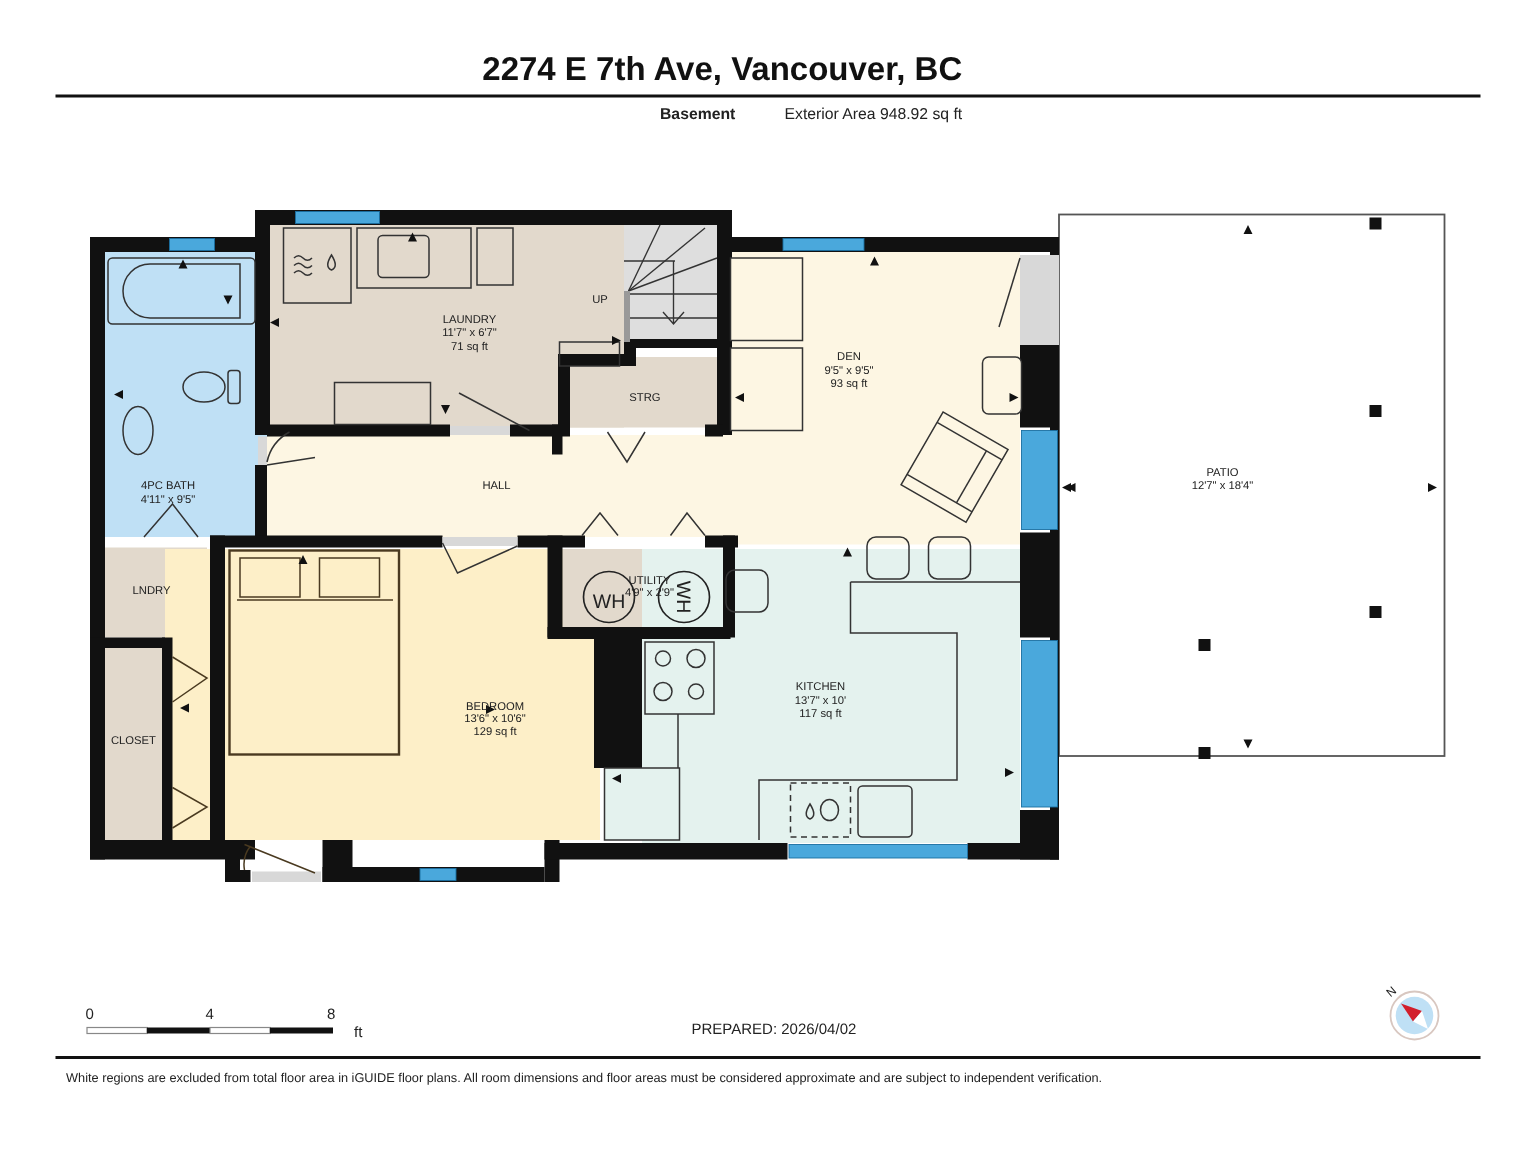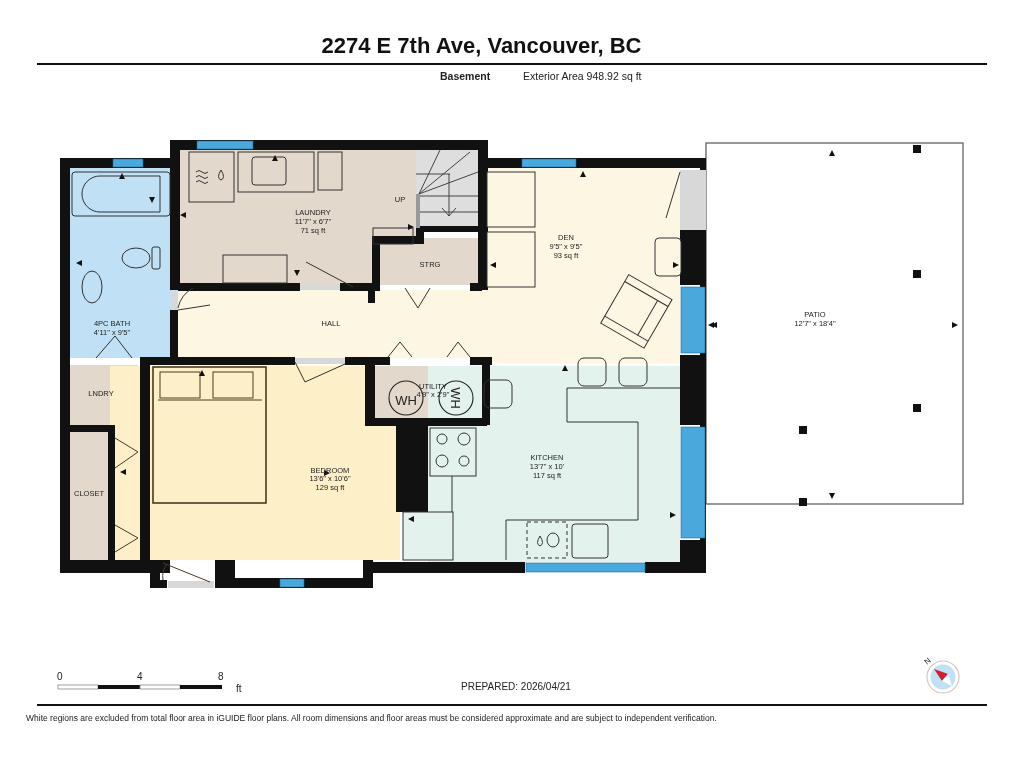--- a/index.html
+++ b/index.html
@@ -7,21 +7,21 @@
   .title { position:absolute; left:0; top:33px; width:963px; text-align:center; font-size:22px; font-weight:bold; color:#111; }
   .rule-top { position:absolute; left:37px; top:63px; width:950px; height:2px; background:#111; }
   .subtitle { position:absolute; left:0; top:70px; width:1024px; font-size:10.5px; color:#222; }
   .subtitle .floor { position:absolute; left:440px; font-weight:bold;text-align:right; }
   .subtitle .area { position:absolute; left:523px; }
   svg.plan { position:absolute; left:0; top:0; }
   .room-label { font-family:"Liberation Sans", sans-serif; font-size:7.5px; fill:#222; text-anchor:middle; }
   .scale-lbl { position:absolute; top:671px; font-size:10px; color:#222; }
   .prepared { position:absolute; left:461px; top:681px; font-size:10px; color:#222; }
   .rule-bottom { position:absolute; left:37px; top:704px; width:950px; height:2px; background:#111; }
-  .disclaimer { position:absolute; left:26px; top:713px; font-size:8.5px; color:#222; }
+  .disclaimer { position:absolute; left:44px; top:713px; font-size:8.5px; color:#222; }
   .compass { position:absolute; left:918px; top:655px; }
 </style>
 </head>
 <body>
 
 <div class="title">2274 E 7th Ave, Vancouver, BC</div>
 <div class="rule-top"></div>
 <div class="subtitle">
   <span class="floor">Basement</span>
   <span class="area">Exterior Area 948.92 sq ft</span>
@@ -234,21 +234,21 @@
     <rect x="140" y="685" width="40" height="4" fill="#fff" stroke="#888" stroke-width="0.8"></rect>
     <rect x="180" y="685" width="42" height="4" fill="#111"></rect>
   </g>
 </svg>
 
 <span class="scale-lbl" style="left:57px">0</span>
 <span class="scale-lbl" style="left:137px">4</span>
 <span class="scale-lbl" style="left:218px">8</span>
 <span class="scale-lbl" style="left:236px; top:683px">ft</span>
 
-<div class="prepared">PREPARED: 2026/04/21</div>
+<div class="prepared">PREPARED: 2026/04/02</div>
 
 <svg class="compass" width="50" height="42" viewBox="0 0 50 42">
   <circle cx="25" cy="22" r="16" fill="#ffffff" stroke="#d8c7c0" stroke-width="1.2"></circle>
   <circle cx="25" cy="22" r="12.5" fill="#bfe0f5"></circle>
   <path d="M16,14 L30,19 L24,26z" fill="#d21f2c"></path>
   <path d="M24,26 L30,19 L34,31z" fill="#ffffff"></path>
   <text x="9" y="10" font-size="8" font-family="Liberation Sans, sans-serif" fill="#222" transform="rotate(-40 9 10)">N</text>
 </svg>
 
 <div class="rule-bottom"></div>

